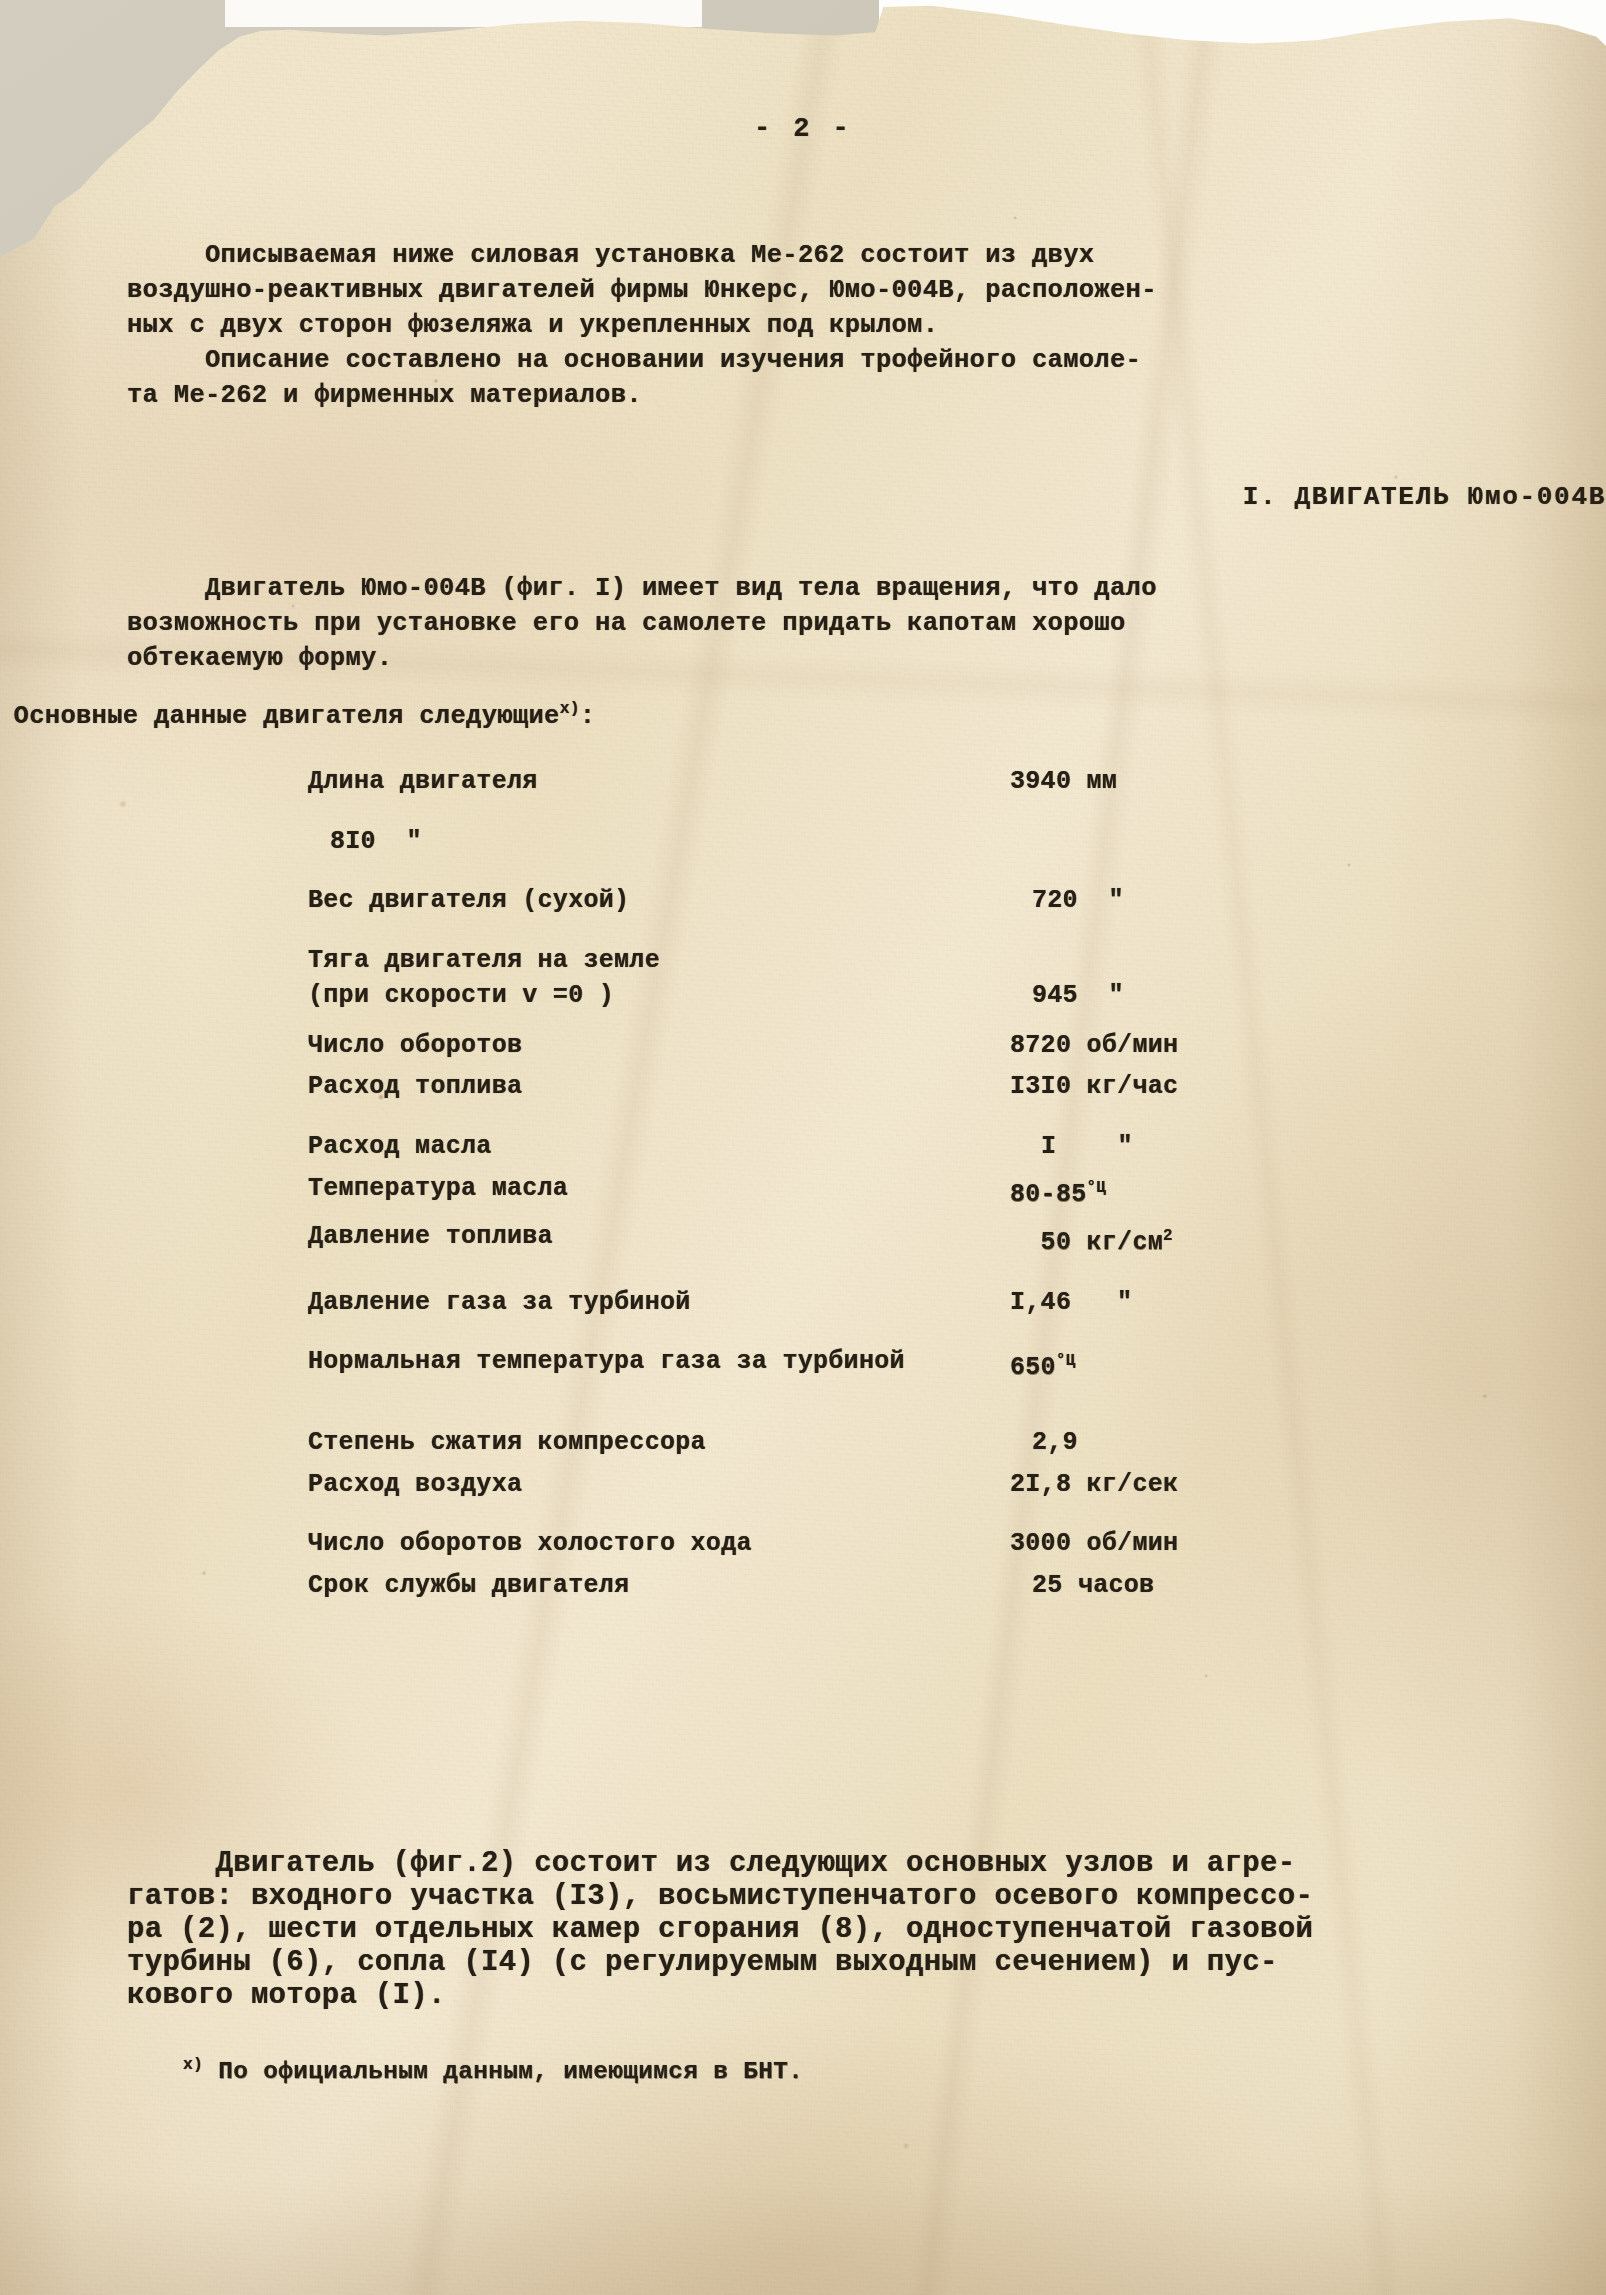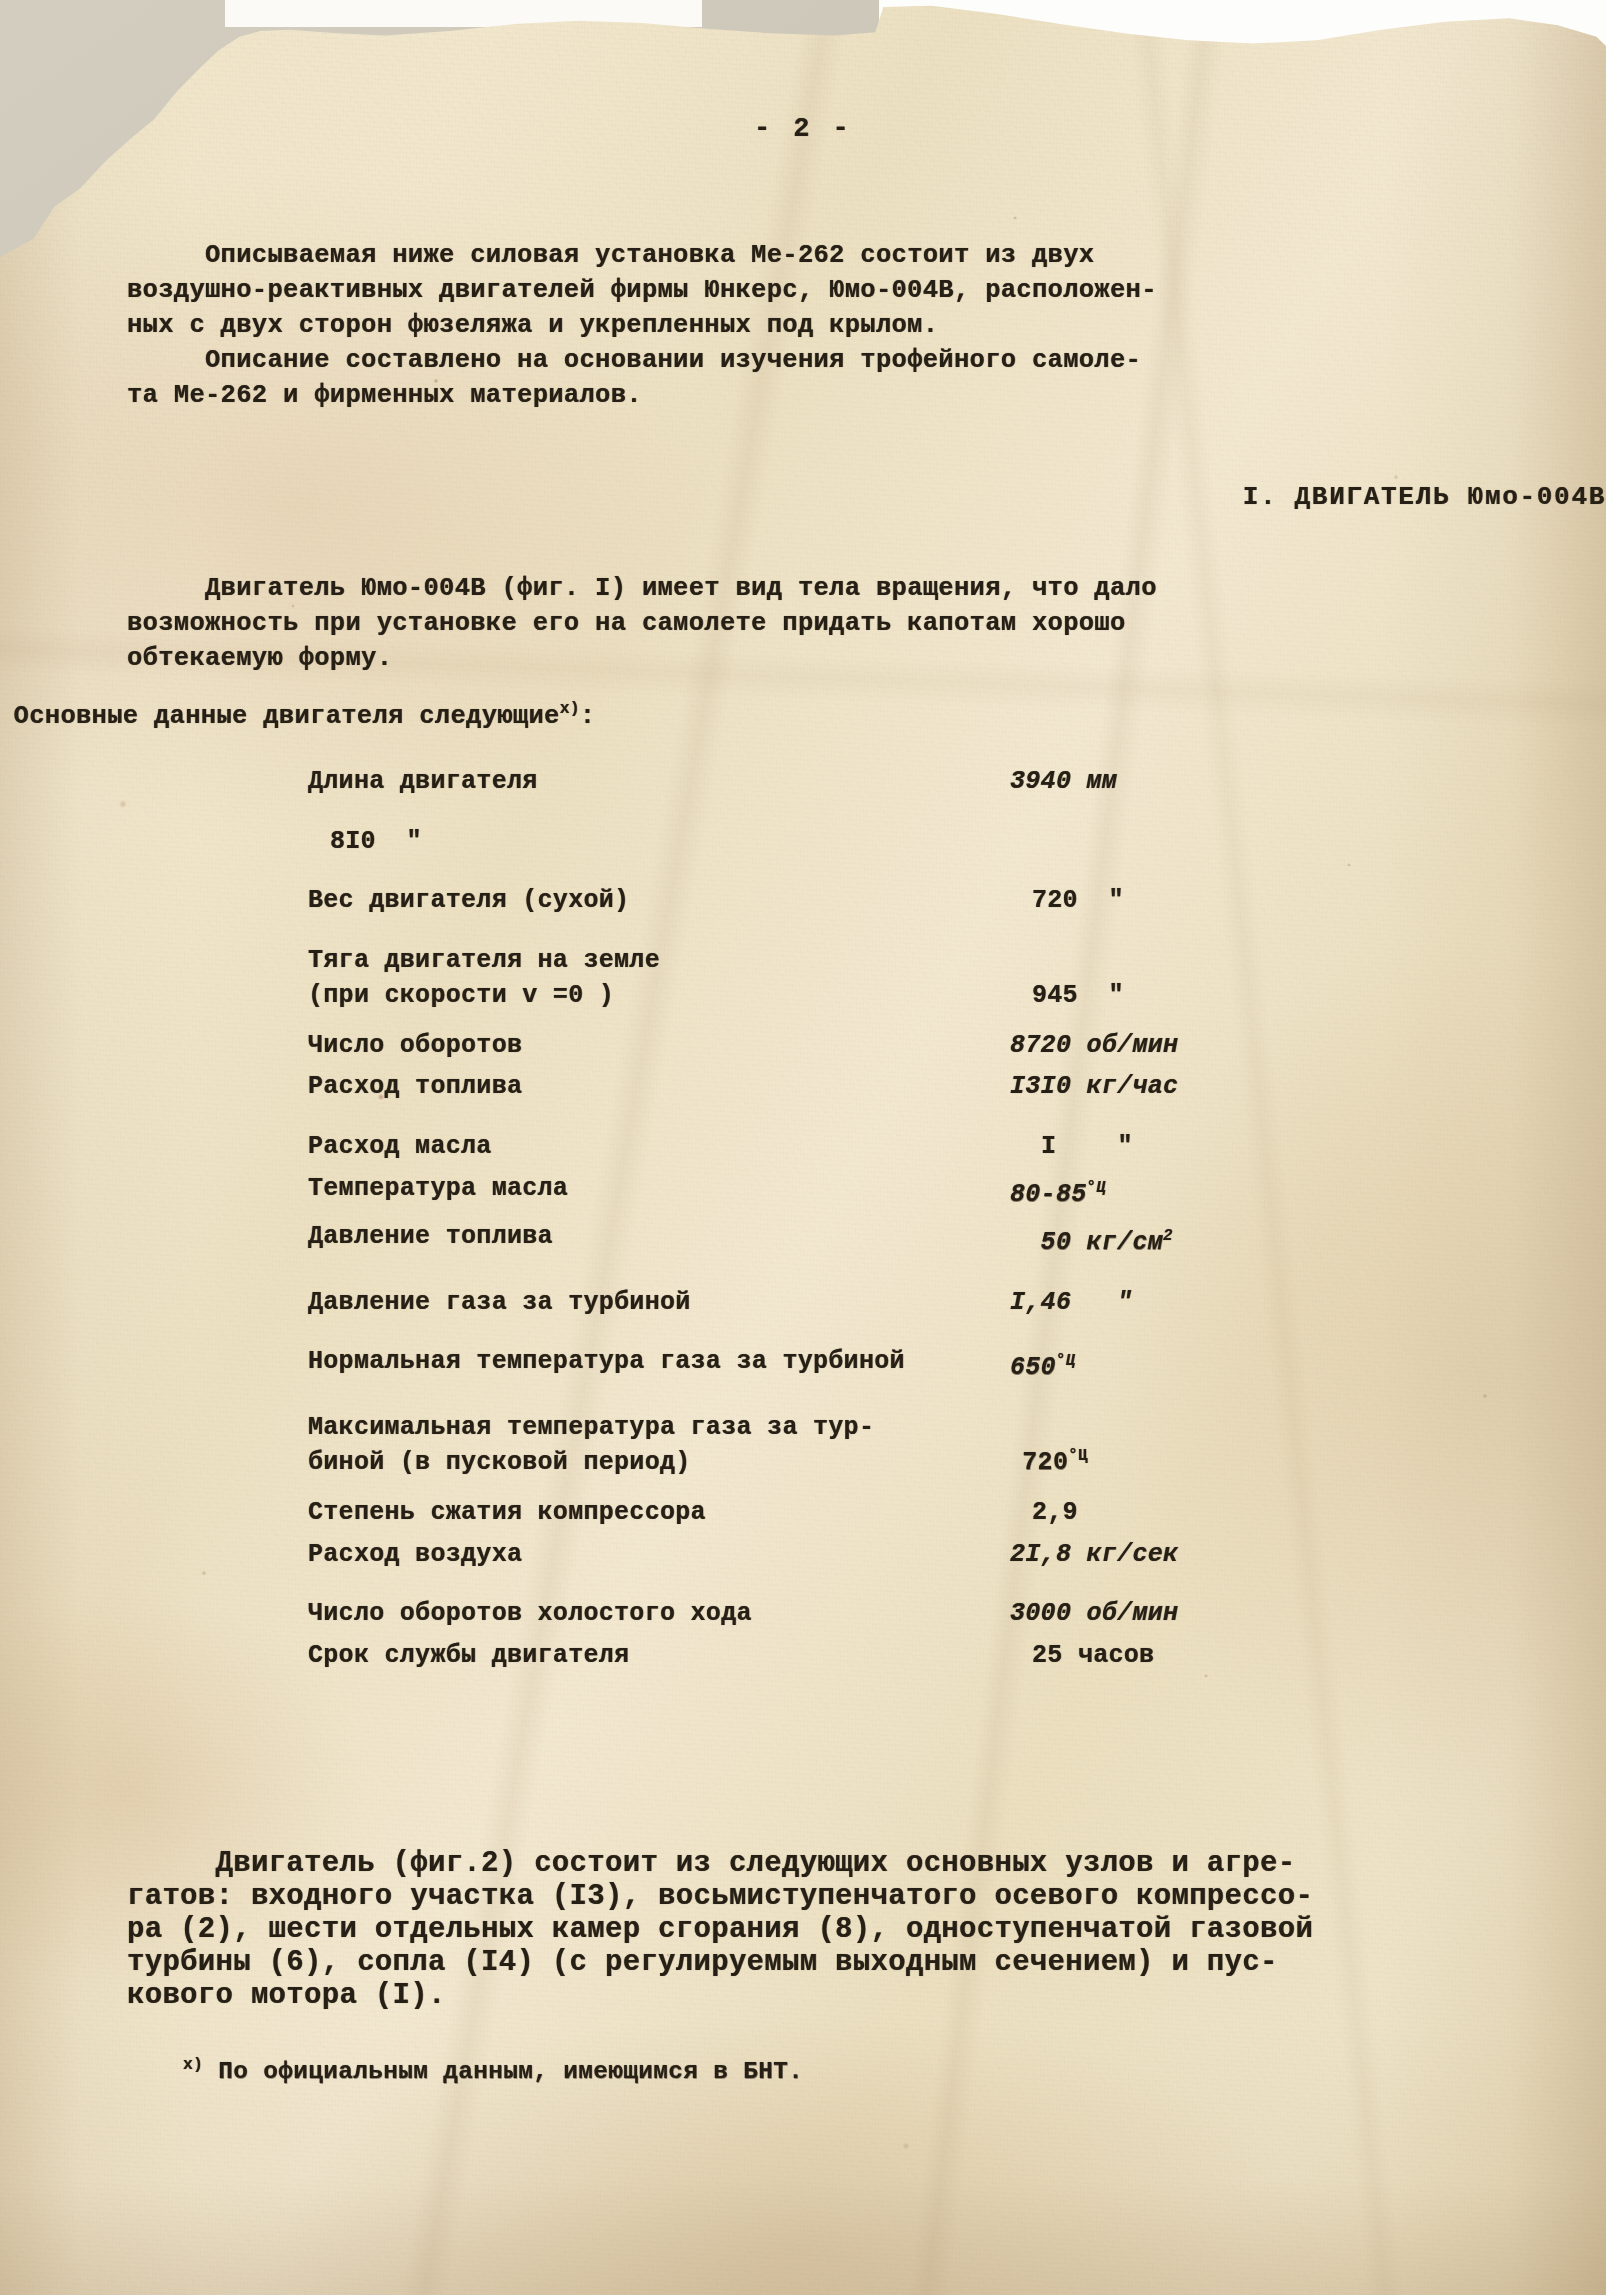--- a/index.html
+++ b/index.html
@@ -201,21 +201,21 @@
     white-space: pre;
     position: relative;
   }
   .spec-value sup { font-size: 15.7px; vertical-align: super; }
   
   .gap-lg { height: 24.5px; }
   .gap-md { height: 15px; }
   .gap-sm { height: 6.8px; }
 
   
-  .v-pad-1  { padding-left: 0px; font-style: italic; }
+  .v-pad-1  { padding-left: 0px; }
   .v-pad-2  { padding-left: 12.3px; }
   .v-pad-3  { padding-left: 22px; }
   .v-pad-4  { padding-left: 31px; }
 
   
   .spec-row.two-line .spec-value { align-self: flex-end; }
 
   #para-assembly { left: 127px; top: 1847px; width: 1407px; font-size: 29px; line-height: 33px; }
 
   #footnote {
@@ -315,25 +315,20 @@
         <div class="spec-row">
           <div class="spec-label">Давление газа за турбиной</div>
           <div class="spec-value v-pad-1"><span>I,46   "</span></div>
         </div>
         <div class="gap-lg"></div>
         <div class="spec-row">
           <div class="spec-label">Нормальная температура газа за турбиной</div>
           <div class="spec-value v-pad-1"><span>650</span><sup>°Ц</sup></div>
         </div>
         <div class="gap-lg"></div>
-        <div class="spec-row two-line">
-          <div class="spec-label">Максимальная температура газа за тур-
-биной (в пусковой период)</div>
-          <div class="spec-value v-pad-2"><span>720</span><sup>°Ц</sup></div>
-        </div>
         <div class="gap-md"></div>
         <div class="spec-row">
           <div class="spec-label">Степень сжатия компрессора</div>
           <div class="spec-value v-pad-3"><span>2,9</span></div>
         </div>
         <div class="gap-sm"></div>
         <div class="spec-row">
           <div class="spec-label">Расход воздуха</div>
           <div class="spec-value v-pad-1"><span>2I,8 кг/сек</span></div>
         </div>

